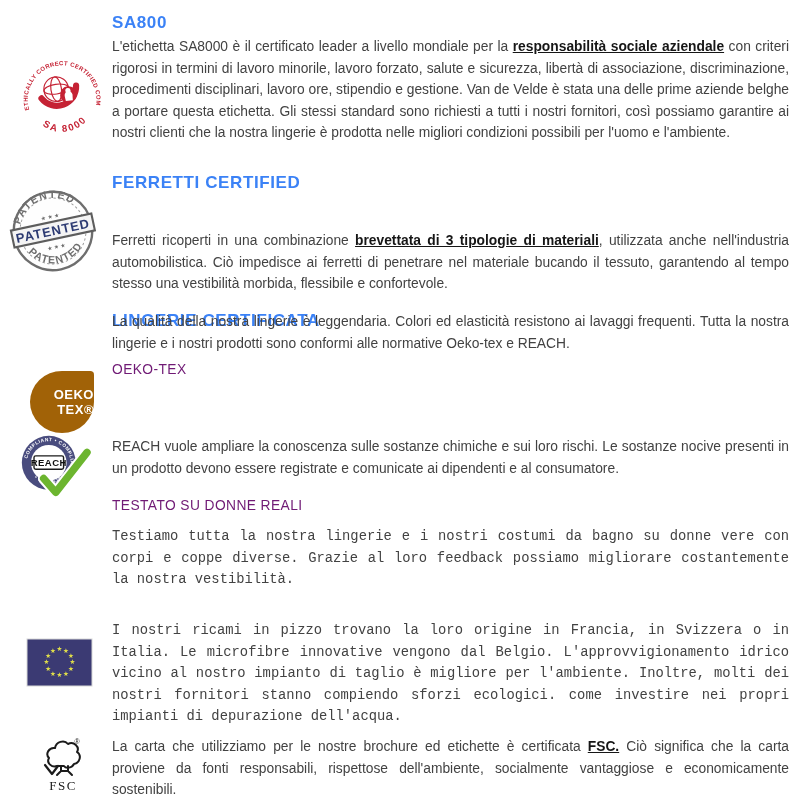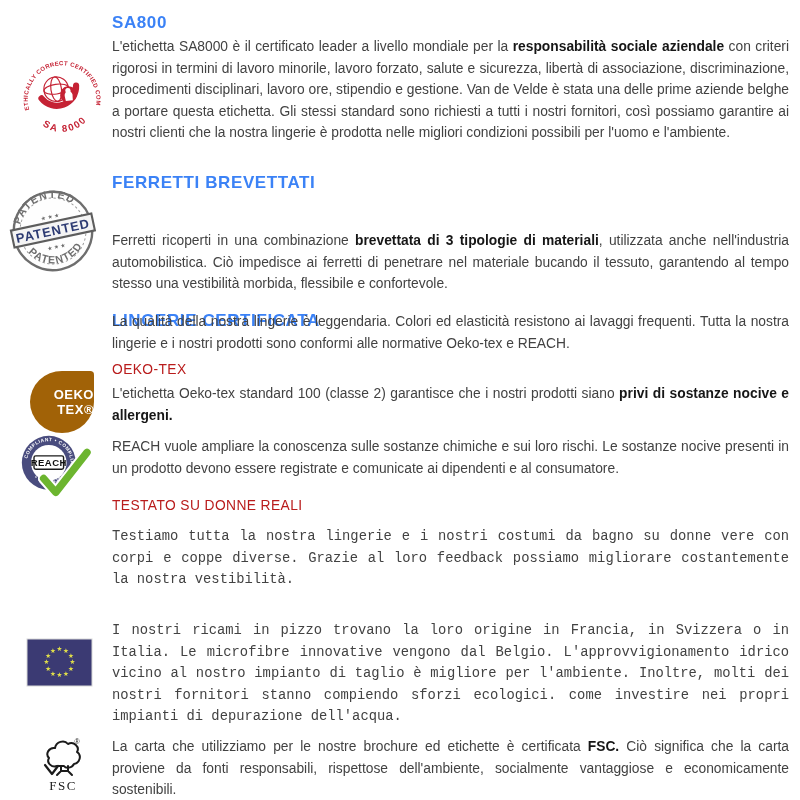--- a/index.html
+++ b/index.html
@@ -1,24 +1,24 @@
 <!DOCTYPE html>
 <html><head>
 <meta charset="utf-8">
 <style>
   * { margin:0; padding:0; box-sizing:border-box; }
   html,body { width:800px; height:800px; background:#ffffff; }
   body { font-family:"Liberation Sans","DejaVu Sans",sans-serif; position:relative; overflow:hidden; }
   .page { position:absolute; inset:0; background:#ffffff; }
 
   .h { position:absolute; left:112px; font-size:17px; font-weight:700; color:#3b82f6; letter-spacing:.6px; }
-  .lbl { position:absolute; left:112px; font-size:13.8px; font-weight:400; color:#b91c1c; letter-spacing:.4px;text-align:right; }
+  .lbl { position:absolute; left:112px; font-size:13.8px; font-weight:400; color:#701a75; letter-spacing:.4px;text-align:right; }
   .txt { position:absolute; left:112px; width:677px; font-size:13.8px; line-height:21.6px;
          color:#424242; text-align:justify; }
-  .txt b { color:#161616; font-weight:700; }
+  .txt b { color:#161616; font-weight:700;text-decoration:underline; }
 
   .h-sa { top:13px; }        .p-sa { top:36px; }
   .h-fer { top:173px; }      .p-fer { top:212px;margin-top:18px; }
   .h-lin { top:289px;margin-top:22px; }      .p-lin { top:311px; }
   .lbl-oeko { top:362px; }   .p-oeko { top:383px; }
   .p-reach { top:436px; }
   .lbl-test { top:498px; }   .p-test { top:526px;font-family:Liberation Mono, monospace; }
   .p-euintro { top:629px; }  .p-eu { top:620px;font-family:Liberation Mono, monospace; }
   .p-fsc { top:736px; }
 
@@ -82,33 +82,32 @@
       <text font-size="11" font-weight="bold" fill="#6e6e6e" letter-spacing="1.2">
         <textPath href="#pt-bot" startOffset="4">PATENTED</textPath>
       </text>
       <text x="50" y="32" text-anchor="middle" font-size="6" fill="#6e6e6e">★ ★ ★</text>
       <rect x="7" y="35.5" width="86" height="18" fill="#f4f4f4" stroke="#5d5d5d" stroke-width="2.2"></rect>
       <text x="50" y="49.5" text-anchor="middle" font-size="13.5" font-weight="bold" fill="#2c3a72" letter-spacing="1">PATENTED</text>
       <text x="50" y="64" text-anchor="middle" font-size="6" fill="#6e6e6e">★ ★ ★</text>
     </svg>
   </div>
 
-  <h1 class="h h-fer">FERRETTI BREVETTATI</h1>
+  <h1 class="h h-fer">FERRETTI CERTIFIED</h1>
   <p class="txt p-fer"><span>Ferretti ricoperti in una combinazione </span><b>brevettata di 3 tipologie di materiali</b><span>, utilizzata anche nell'industria automobilistica. Ciò impedisce ai ferretti di penetrare nel materiale bucando il tessuto, garantendo al tempo stesso una vestibilità morbida, flessibile e confortevole.</span></p>
 
   <h1 class="h h-lin">LINGERIE CERTIFICATA</h1>
   <p class="txt p-lin">La qualità della nostra lingerie è leggendaria. Colori ed elasticità resistono ai lavaggi frequenti. Tutta la nostra lingerie e i nostri prodotti sono conformi alle normative Oeko-tex e REACH.</p>
 
   <div class="badge b-oeko">
     <div class="t">OEKO</div>
     <div class="t">TEX®</div>
   </div>
 
   <div class="lbl lbl-oeko">OEKO-TEX</div>
-  <p class="txt p-oeko"><span>L'etichetta Oeko-tex standard 100 (classe 2) garantisce che i nostri prodotti siano </span><b>privi di sostanze nocive e allergeni.</b></p>
 
   <div class="badge b-reach">
     <svg viewBox="0 0 100 92">
       <defs>
         <path id="rc-top" d="M22,52 A25,25 0 1 1 66,52" fill="none"></path>
         <path id="rc-bot" d="M26,56 A25,25 0 0 0 62,56" fill="none"></path>
       </defs>
       <circle cx="44" cy="40" r="31" fill="#494c7e"></circle>
       <circle cx="44" cy="40" r="20.5" fill="#ffffff"></circle>
       <text font-size="5.6" font-weight="bold" fill="#ffffff" letter-spacing="0.6">

